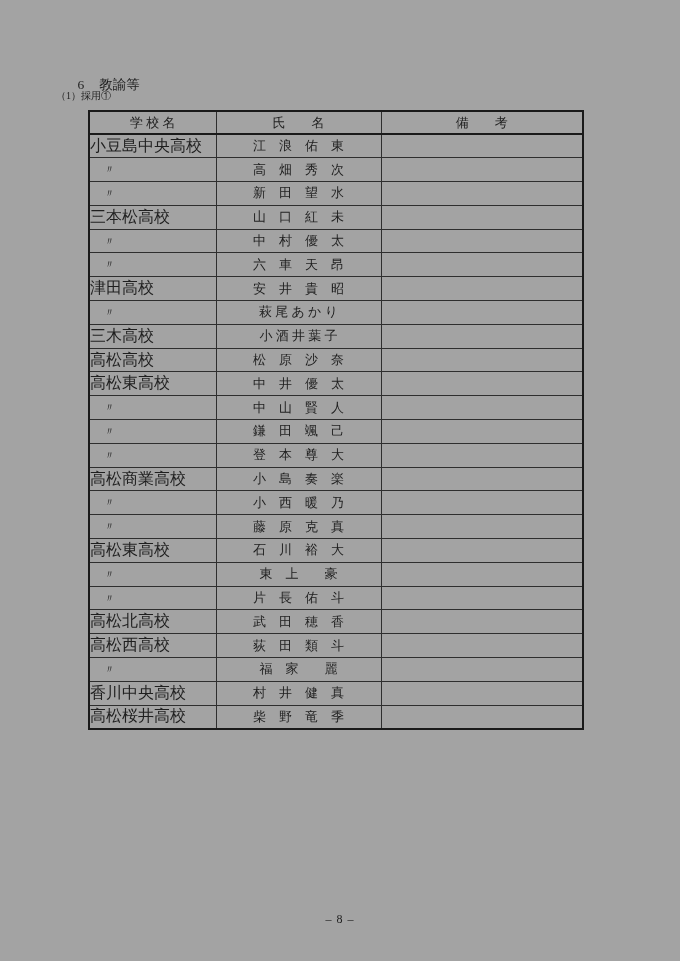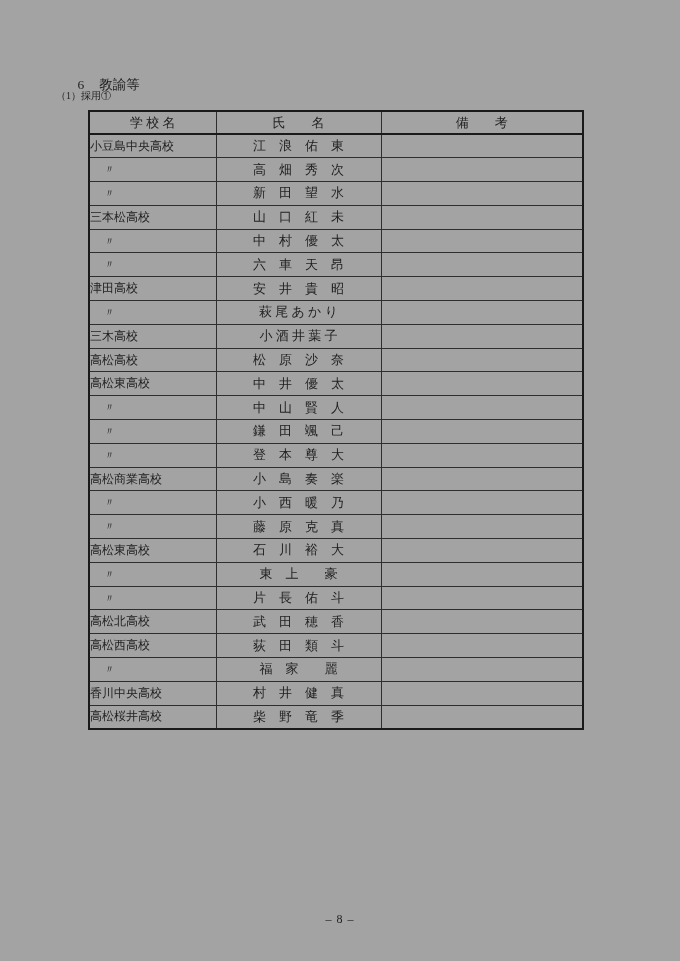--- a/index.html
+++ b/index.html
@@ -43,21 +43,21 @@
     text-align: center;
     vertical-align: middle;
     font-size: 13px;
     border-bottom: 2px solid #1a1a1a;
     margin-top: 24px;
   }
   table.roster tbody tr { height: 23.8px; }
   td.school-cell {
     text-align: left;
     vertical-align: middle;
-    font-size: 12px;
+    font-size: 16px;
     padding-left: 3px;
   }
   td.school-cell.ditto {
     padding-left: 14px;
     font-size: 11px;
     color: #2a2a2a;
   }
   td.name-cell {
     text-align: center;
     vertical-align: middle;

